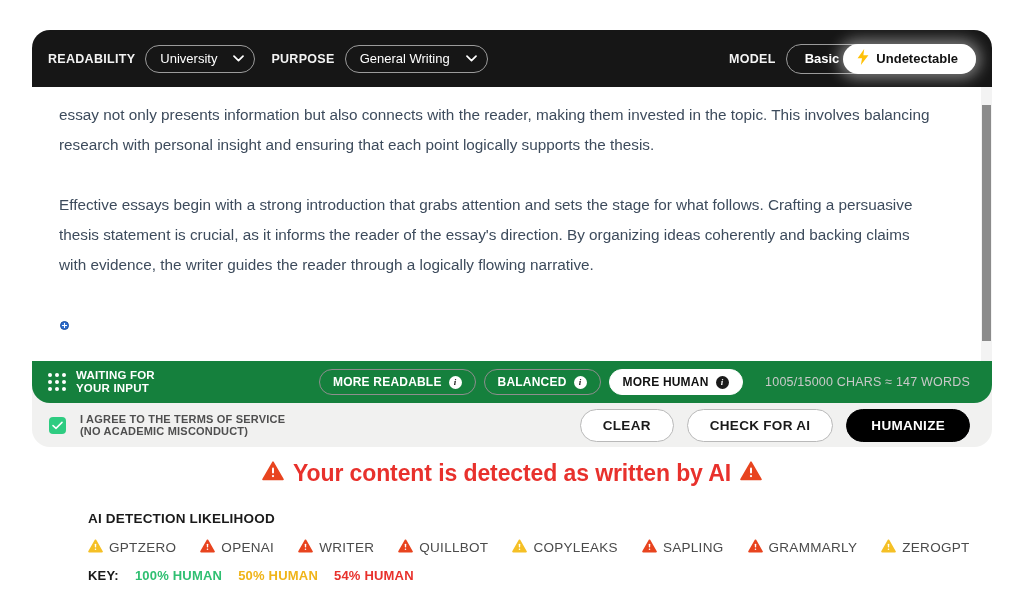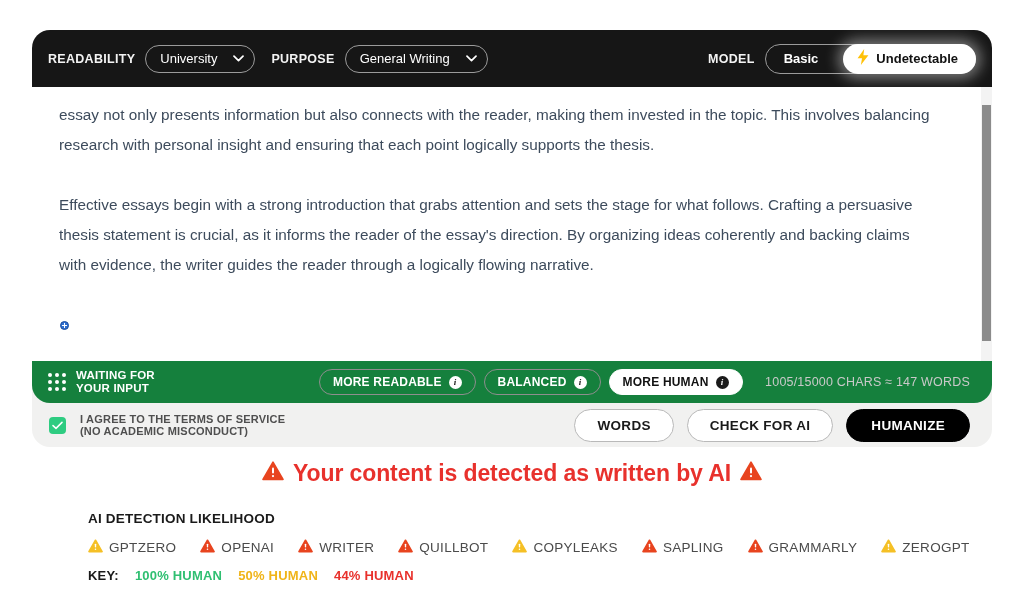--- a/index.html
+++ b/index.html
@@ -93,21 +93,21 @@
     border: 1px solid #9b9b9b;
     border-radius: 15px;
     margin-left: 10px;
     padding-left: 4px;
   }
 
   .model-opt-basic {
     color: #ffffff;
     font-size: 13px;
     font-weight: bold;
-    padding: 0 25px 0 14px;
+    padding: 0 4px 0 14px;
     white-space: nowrap;
     cursor: pointer;
   }
 
   .model-opt-undetectable {
     position: relative;
     display: flex;
     align-items: center;
     gap: 7px;
     height: 30px;
@@ -525,21 +525,21 @@
         <span class="checkbox">
           <svg width="11" height="9" viewBox="0 0 11 9">
             <path d="M1 4.6L4 7.4L10 1.4" fill="none" stroke="#ffffff" stroke-width="1.5" stroke-linecap="round" stroke-linejoin="round"></path>
           </svg>
         </span>
         <span class="terms-text">I AGREE TO THE TERMS OF SERVICE
 (NO ACADEMIC MISCONDUCT)</span>
       </div>
 
       <div class="actions">
-        <span class="btn">WORDS</span>
+        <span class="btn">CLEAR</span>
         <span class="btn">CHECK FOR AI</span>
         <span class="btn primary">HUMANIZE</span>
       </div>
     </div>
   </div>
 
   <div class="results">
 
     <div class="detect-heading">
       <span>
@@ -649,17 +649,17 @@
           </svg>
         </span>
         <span>ZEROGPT</span>
       </span>
     </div>
 
     <div class="key-row">
       <span class="key-label">KEY:</span>
       <span class="key-item human100">100% HUMAN</span>
       <span class="key-item human50">50% HUMAN</span>
-      <span class="key-item human0">44% HUMAN</span>
+      <span class="key-item human0">54% HUMAN</span>
     </div>
   </div>
 
 </div>
 
 </body></html>

